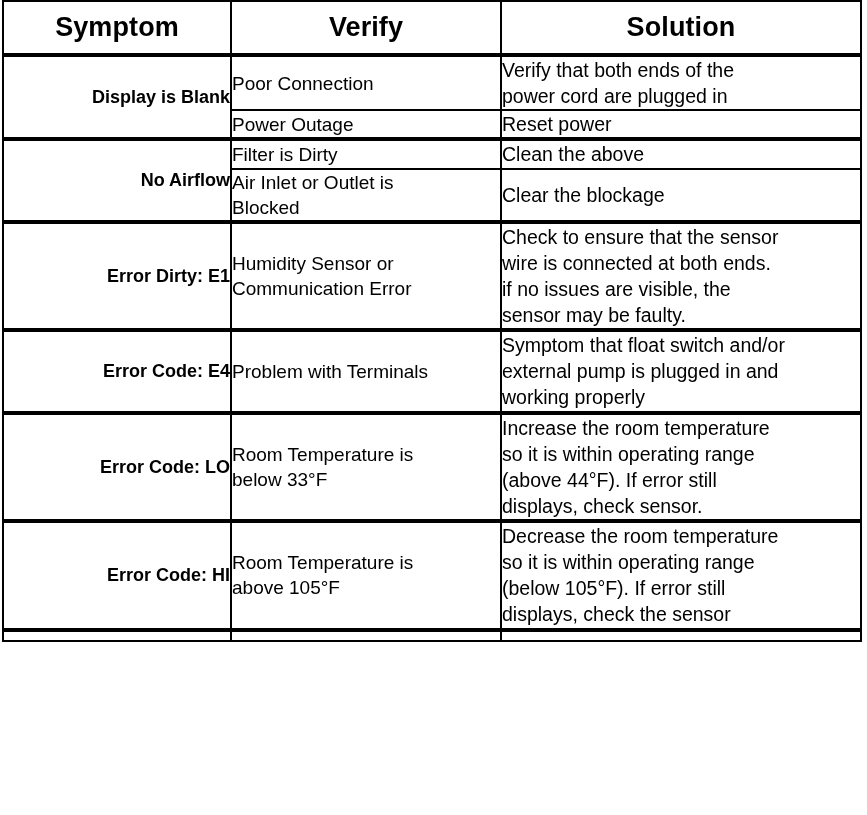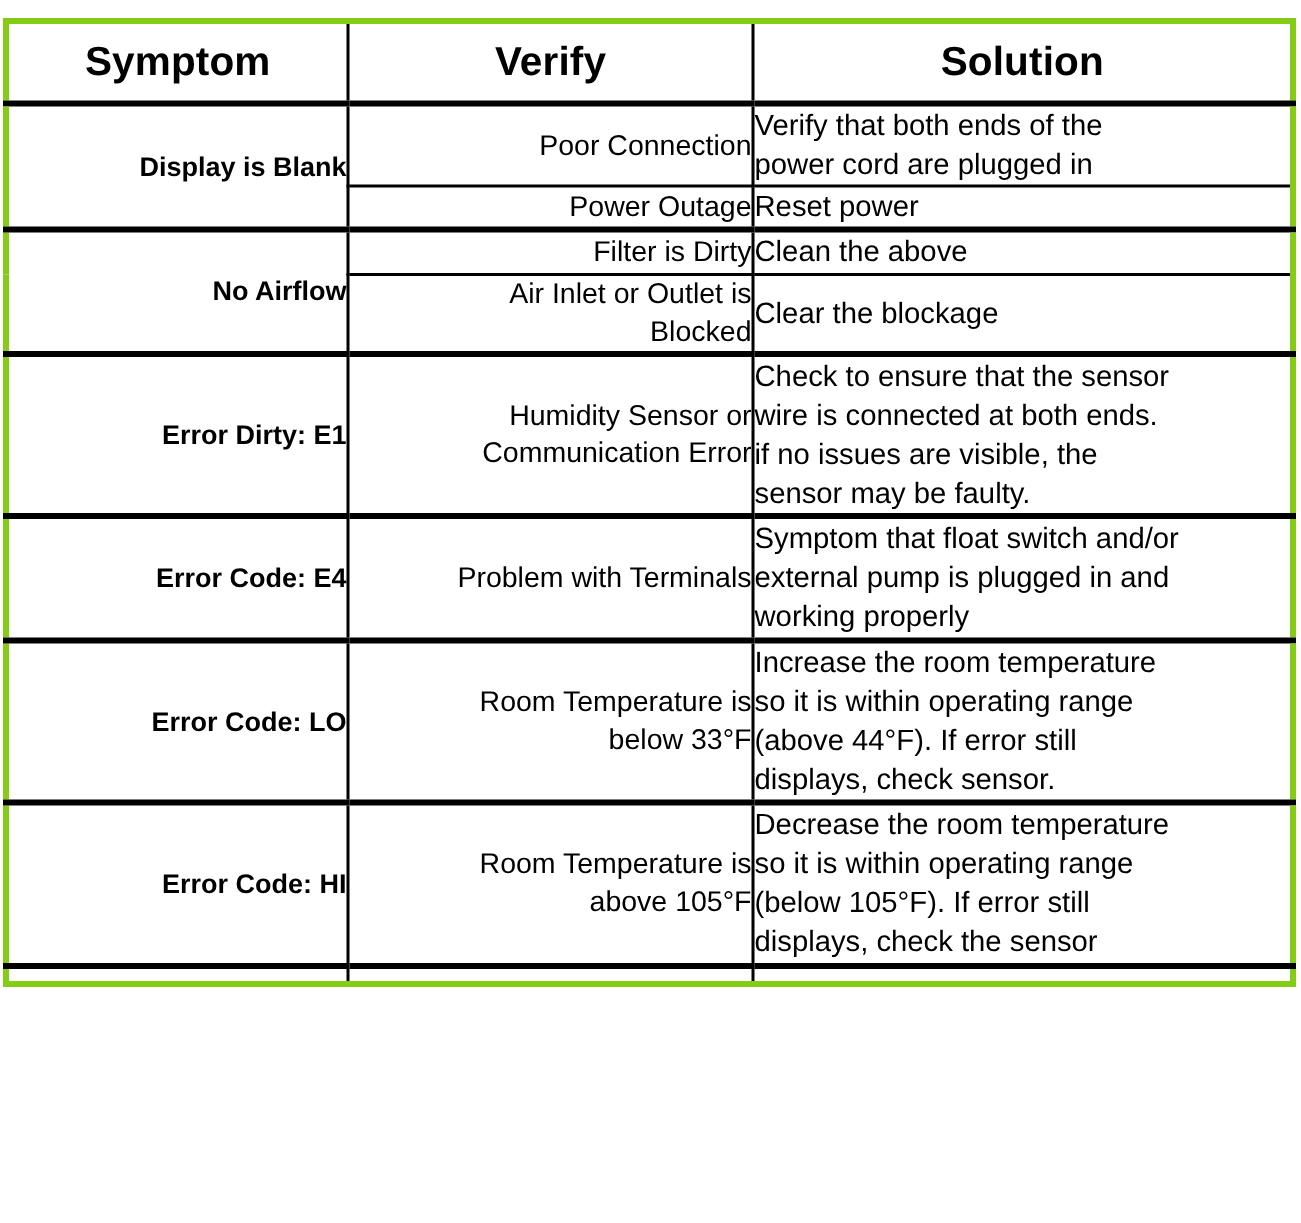--- a/index.html
+++ b/index.html
@@ -39,22 +39,21 @@
   table.troubleshoot th,
   table.troubleshoot td {
     border: 2px solid #000000;
     padding: 0;
     vertical-align: middle;
     background: #ffffff;
   }
 
   
   table.troubleshoot {
-    border: 4px solid #84cc16;
-    margin-top: 12px;
+    border: 2px solid #84cc16;
   }
 
   
   thead th {
     font-size: 27px;
     font-weight: bold;
     text-align: center;
     height: 51px;
     line-height: 1.1;
     letter-spacing: 0.1px;
@@ -68,21 +67,21 @@
     text-align: right;
     line-height: 1.25;
     padding: 6px 8px;
     border-right-width: 3px;
   }
 
   
   td.cause {
     font-size: 19px;
     font-weight: normal;
-    text-align: right;
+    text-align: left;
     line-height: 1.32;
     padding: 9px 12px;
     border-right-width: 3px;
   }
 
   
   td.solution {
     font-size: 19.5px;
     font-weight: normal;
     text-align: left;

